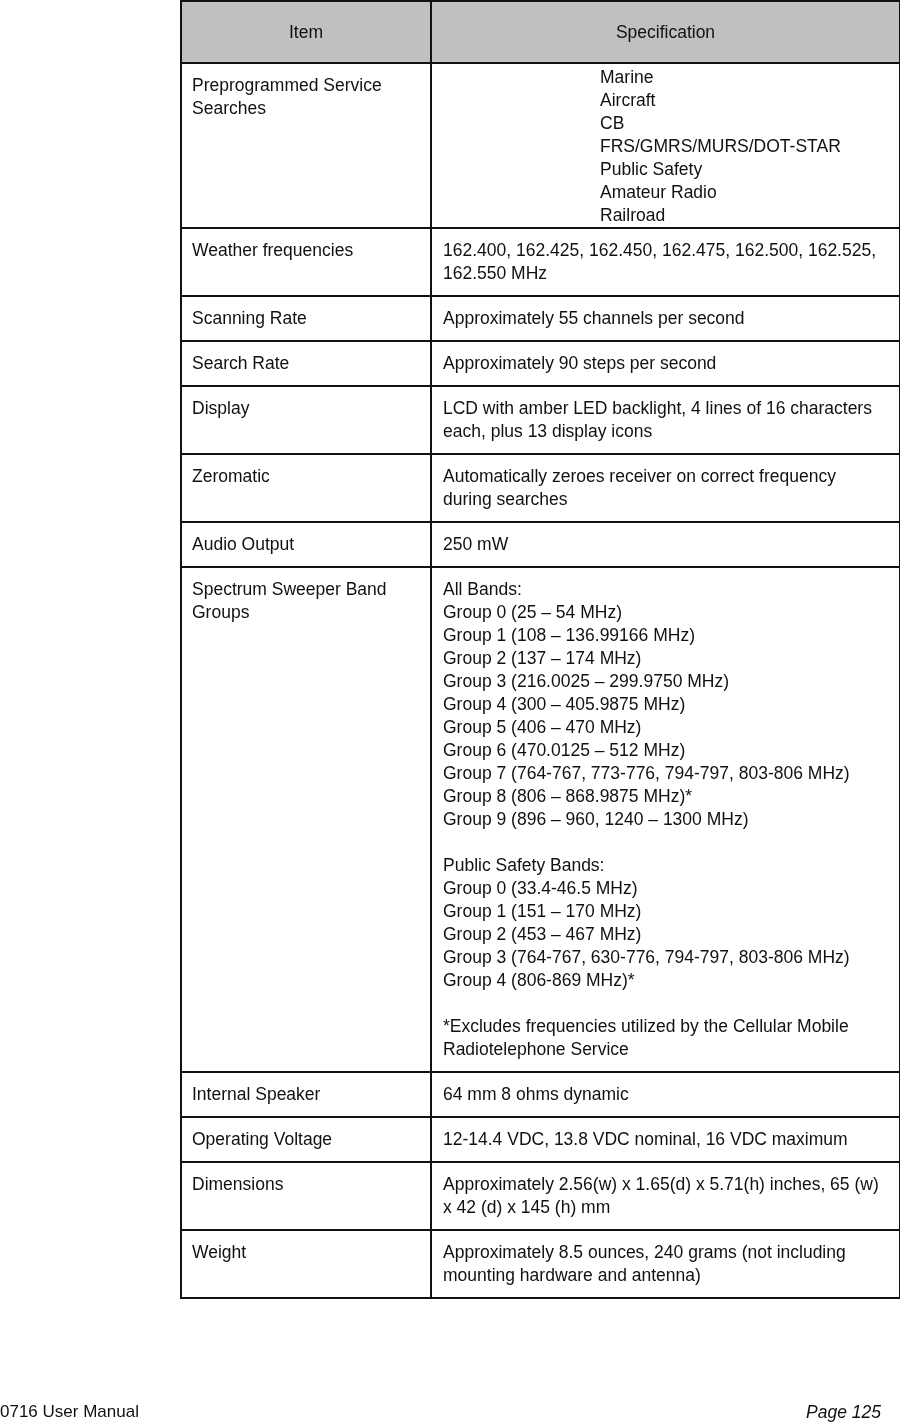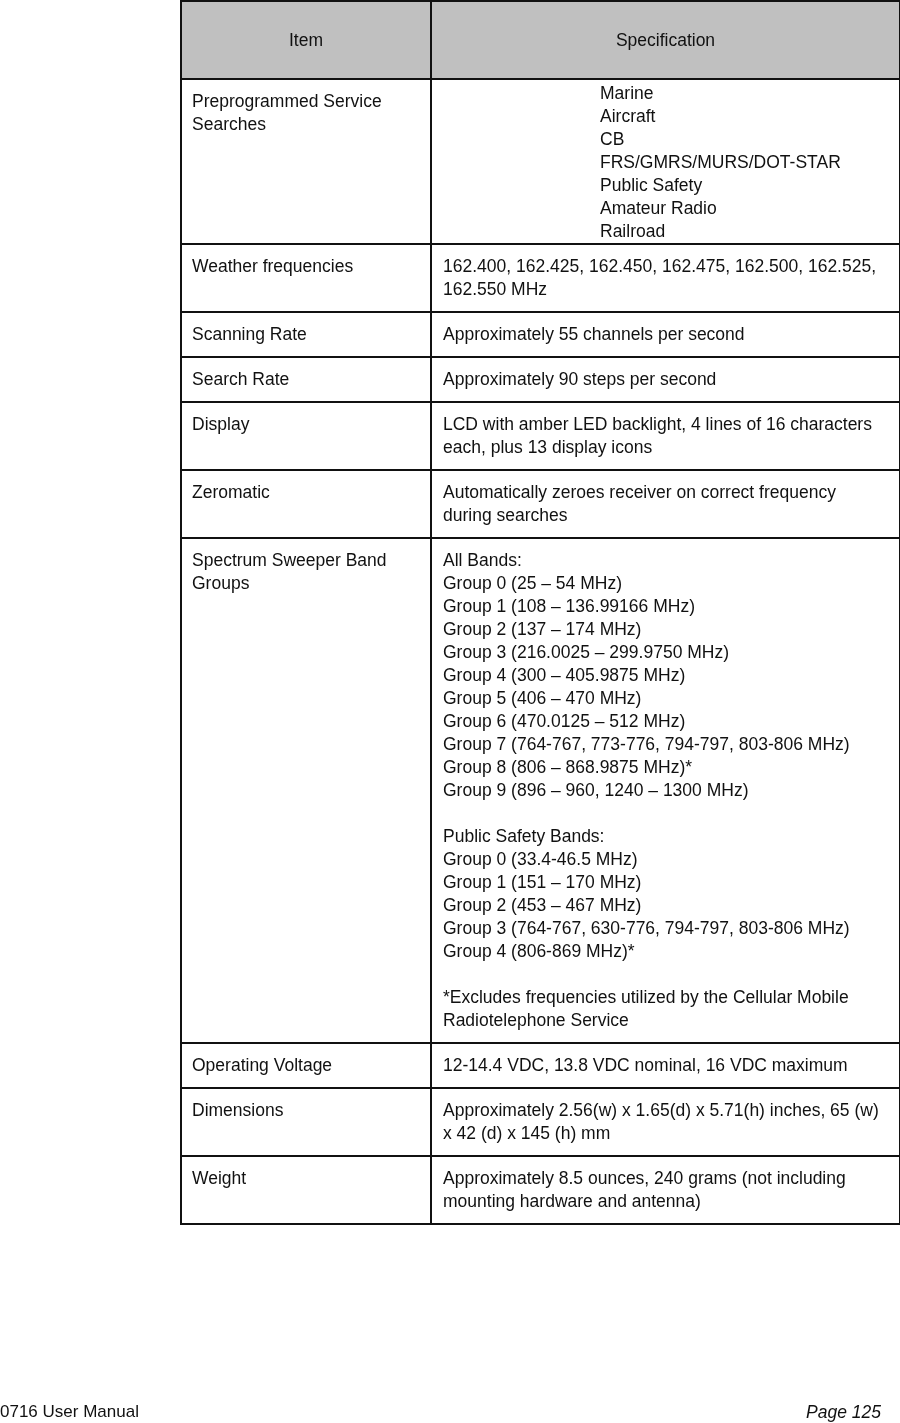--- a/index.html
+++ b/index.html
@@ -30,21 +30,21 @@
       vertical-align: top;
       text-align: left;
     }
     .spec-table col.c1 { width: 250px; }
     .spec-table col.c2 { width: 469px; }
     .spec-table th {
       background: #c0c0c0;
       font-weight: normal;
       text-align: center;
       height: 44px;
-      padding: 16px;
+      padding: 8px;
       vertical-align: middle;
     }
     .spec-table td {
       padding: 10px 10px 10px 10px;
     }
     .spec-table td.item {
       padding-left: 10px;
     }
     .spec-table td.spec {
       padding-left: 11px;
@@ -121,20 +121,24 @@
     <tr>
       <td class="item">Display</td>
       <td class="spec">LCD with amber LED backlight, 4 lines of 16 characters each, plus 13 display icons</td>
     </tr>
 
     <tr>
       <td class="item">Zeromatic</td>
       <td class="spec">Automatically zeroes receiver on correct frequency during searches</td>
     </tr>
 
+    <tr>
+      <td class="item">Audio Output</td>
+      <td class="spec">250 mW</td>
+    </tr>
 
     <tr>
       <td class="item">Spectrum Sweeper Band Groups</td>
       <td class="spec">
         <span class="line">All Bands:</span>
         <span class="line">Group 0 (25 – 54 MHz)</span>
         <span class="line">Group 1 (108 – 136.99166 MHz)</span>
         <span class="line">Group 2 (137 – 174 MHz)</span>
         <span class="line">Group 3 (216.0025 – 299.9750 MHz)</span>
         <span class="line">Group 4 (300 – 405.9875 MHz)</span>
@@ -148,20 +152,24 @@
         <span class="line">Group 0 (33.4-46.5 MHz)</span>
         <span class="line">Group 1 (151 – 170 MHz)</span>
         <span class="line">Group 2 (453 – 467 MHz)</span>
         <span class="line">Group 3 (764-767, 630-776, 794-797, 803-806 MHz)</span>
         <span class="line">Group 4 (806-869 MHz)*</span>
         <span class="blank"></span>
         <span class="line wrap">*Excludes frequencies utilized by the Cellular Mobile Radiotelephone Service</span>
       </td>
     </tr>
 
+    <tr>
+      <td class="item">Internal Speaker</td>
+      <td class="spec">64 mm 8 ohms dynamic</td>
+    </tr>
 
     <tr>
       <td class="item">Operating Voltage</td>
       <td class="spec">12-14.4 VDC, 13.8 VDC nominal, 16 VDC maximum</td>
     </tr>
 
     <tr>
       <td class="item">Dimensions</td>
       <td class="spec">Approximately 2.56(w) x 1.65(d) x 5.71(h) inches, 65 (w) x 42 (d) x 145 (h) mm</td>
     </tr>

